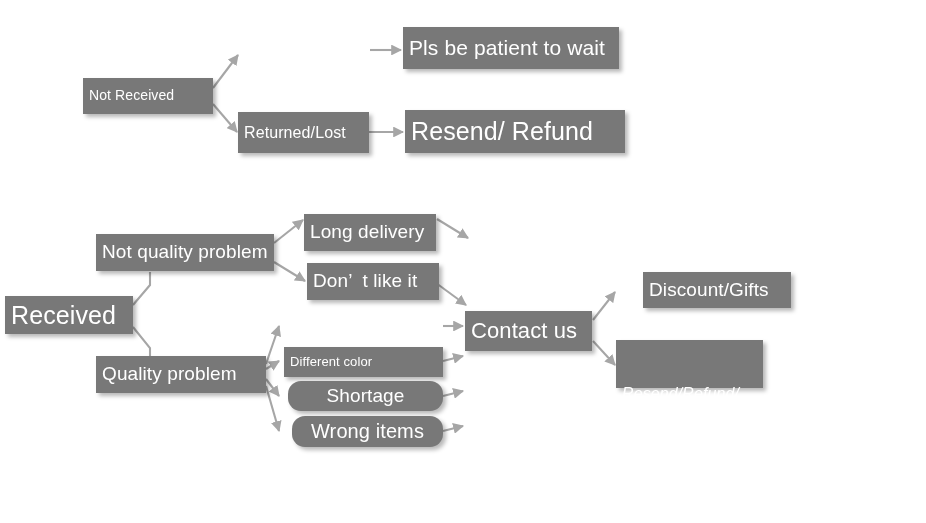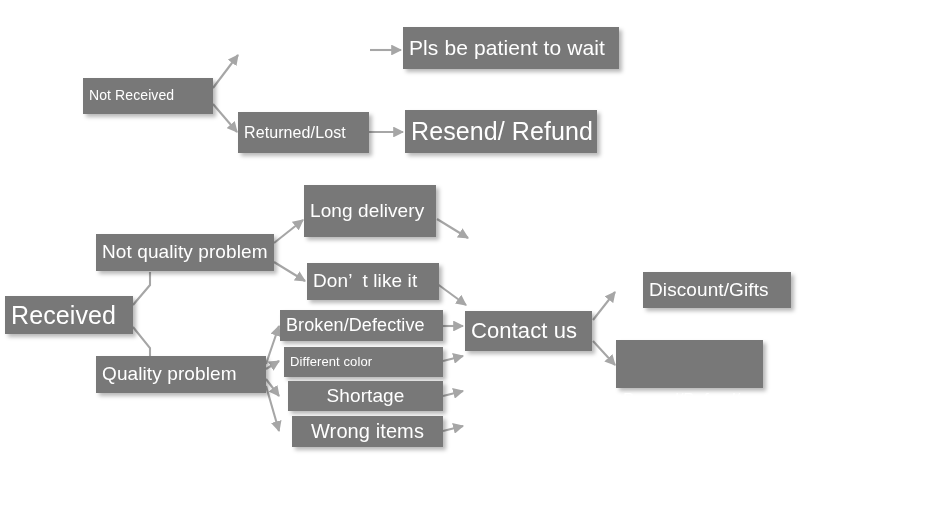--- a/index.html
+++ b/index.html
@@ -31,24 +31,24 @@
     display: flex;
     align-items: center;
     justify-content: flex-start;
     padding: 0 6px;
     line-height: 1.08;
     white-space: pre;
     box-shadow: 3px 3px 4px rgba(0,0,0,0.28);
     letter-spacing: 0.1px;
     z-index: 2;
   }
-  .node.center { justify-content: center; }
+  .node.center { justify-content: center; border-radius: 13px; }
   .node.twoline {
     display: block;
-    padding-top: 16px;
+    padding-top: 10px;
     font-style: italic;
   }
   .node.twoline span { display: block; }
 </style>
 </head>
 <body>
 
 <div id="canvas">
 
   <svg id="wires" viewBox="0 0 926 523" xmlns="http://www.w3.org/2000/svg">
@@ -90,33 +90,32 @@
     </g>
   </svg>
 
   <div class="node" style="left:83px; top:78px; width:130px; height:36px; font-size:14px;">Not Received</div>
 
 
   <div class="node" style="left:403px; top:27px; width:216px; height:42px; font-size:21px;">Pls be patient to wait</div>
 
   <div class="node" style="left:238px; top:112px; width:131px; height:41px; font-size:16px;">Returned/Lost</div>
 
-  <div class="node" style="left:405px; top:110px; width:192px; height:43px; font-size:25px;">Resend/ Refund</div>
+  <div class="node" style="left:405px; top:110px; width:220px; height:43px; font-size:25px;">Resend/ Refund</div>
 
   <div class="node" style="left:96px; top:234px; width:178px; height:37px; font-size:19px;">Not quality problem</div>
 
   <div class="node" style="left:5px; top:296px; width:128px; height:38px; font-size:25px;">Received</div>
 
   <div class="node" style="left:96px; top:356px; width:170px; height:37px; font-size:19px;">Quality problem</div>
 
-  <div class="node" style="left:304px; top:185px; width:132px; height:52px; font-size:19px;">Long delivery</div>
+  <div class="node" style="left:304px; top:214px; width:132px; height:37px; font-size:19px;">Long delivery</div>
 
   <div class="node" style="left:307px; top:263px; width:132px; height:37px; font-size:19px;">Don’  t like it</div>
 
-  <div class="node" style="left:280px; top:310px; width:163px; height:31px; font-size:18px;">Broken/Defective</div>
 
   <div class="node" style="left:284px; top:347px; width:159px; height:30px; font-size:13px;">Different color</div>
 
   <div class="node center" style="left:288px; top:381px; width:155px; height:30px; font-size:19px;">Shortage</div>
 
   <div class="node center" style="left:292px; top:416px; width:151px; height:31px; font-size:20px;">Wrong items</div>
 
   <div class="node" style="left:465px; top:311px; width:127px; height:40px; font-size:22px;">Contact us</div>
 
   <div class="node" style="left:643px; top:272px; width:148px; height:36px; font-size:19px;">Discount/Gifts</div>

